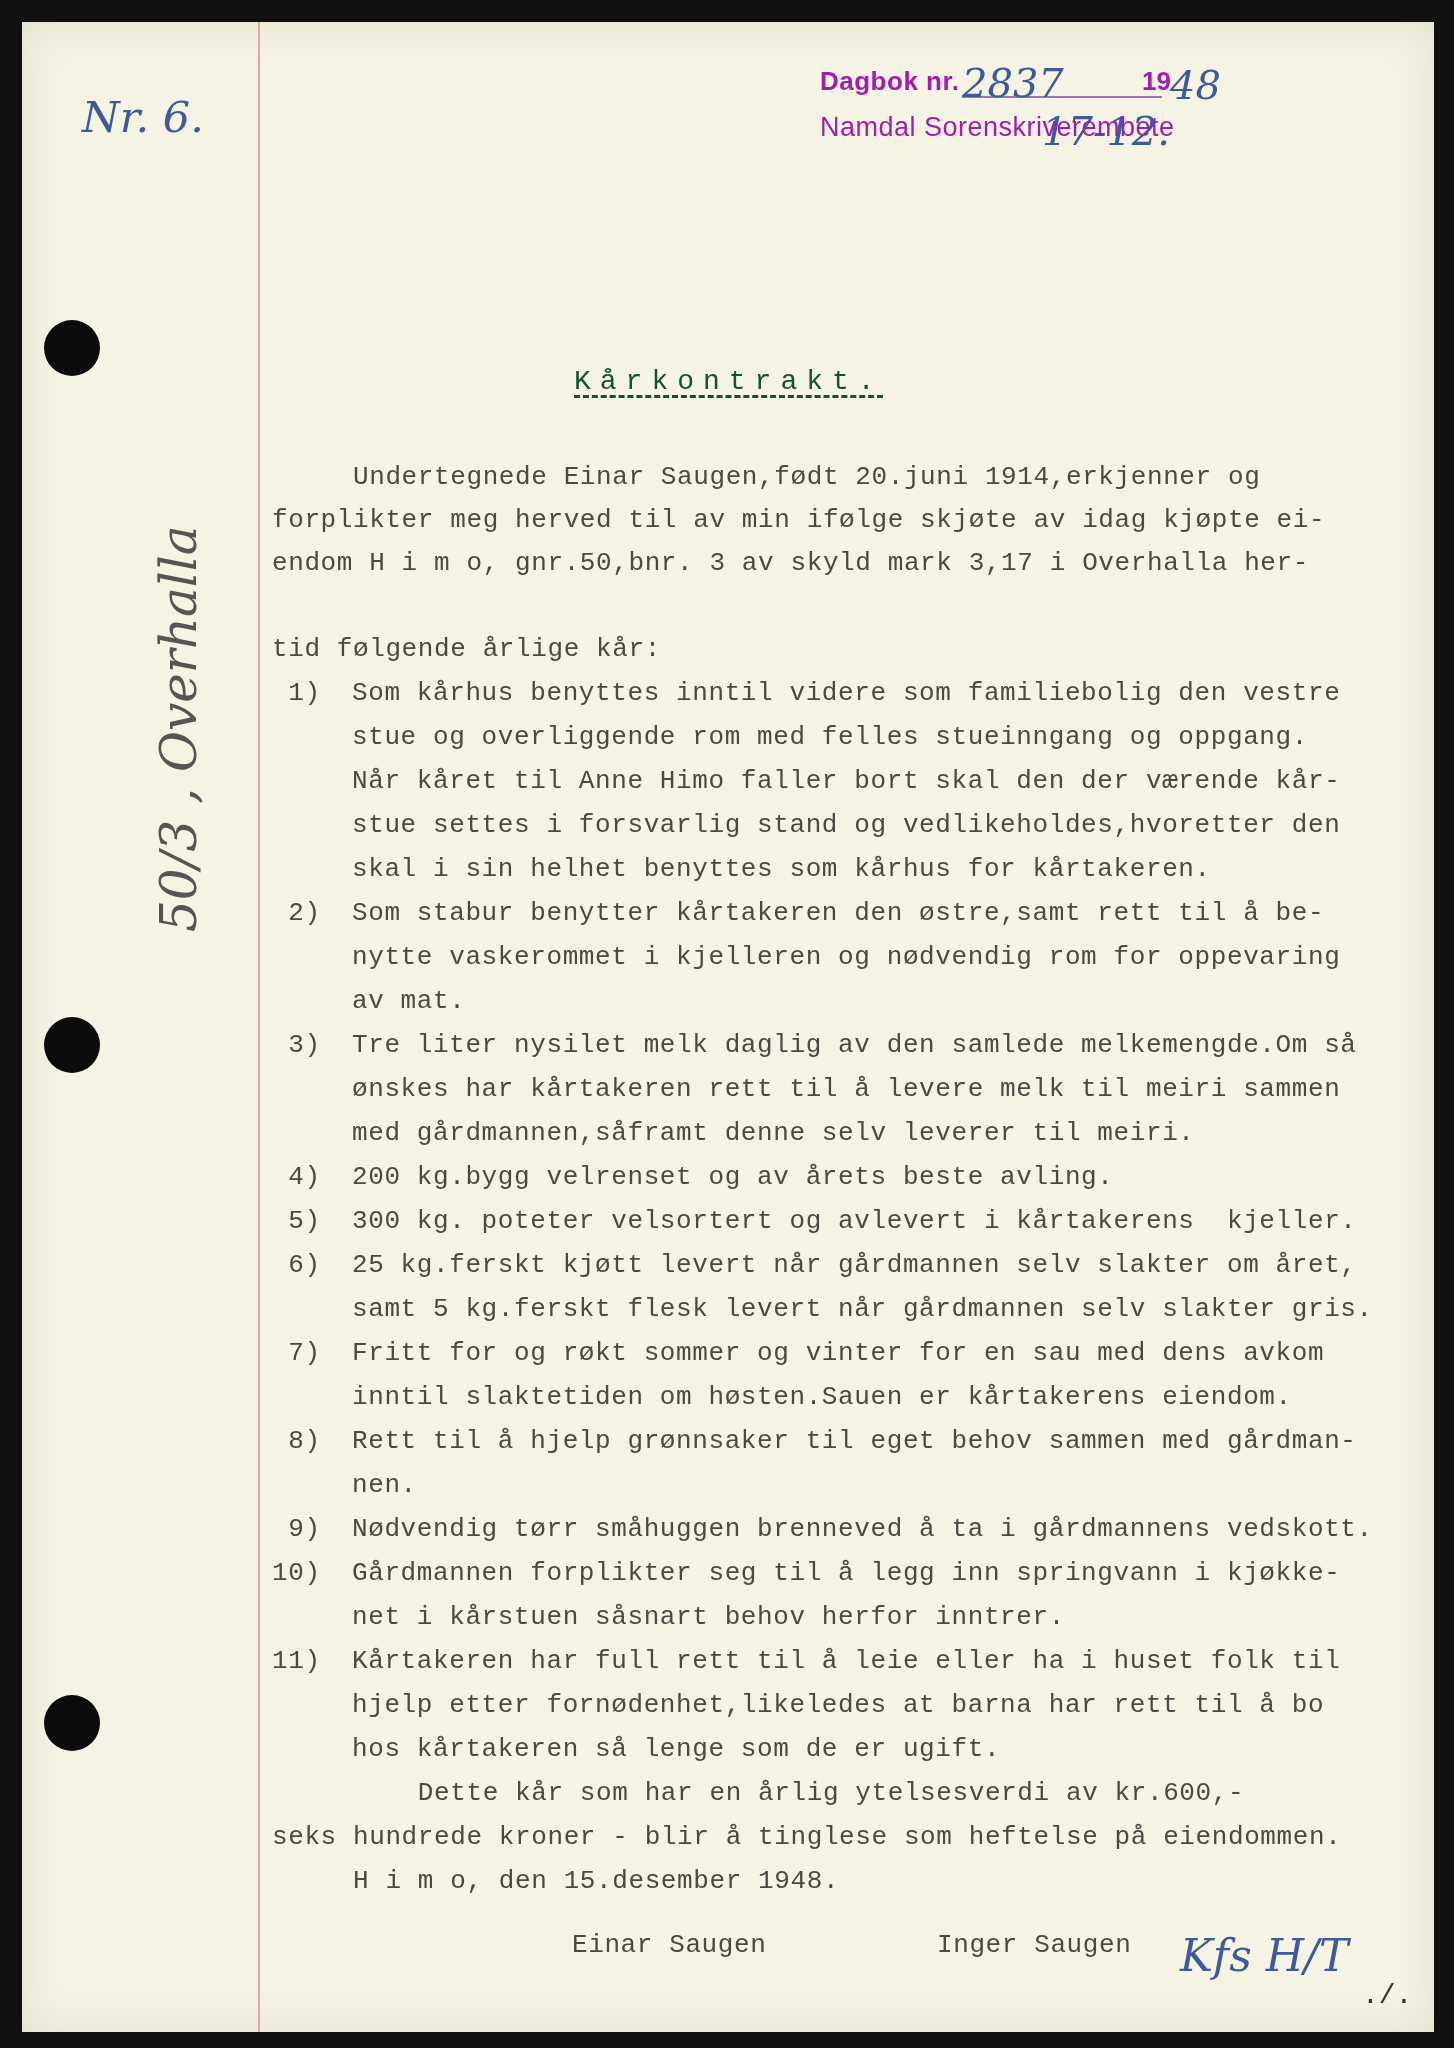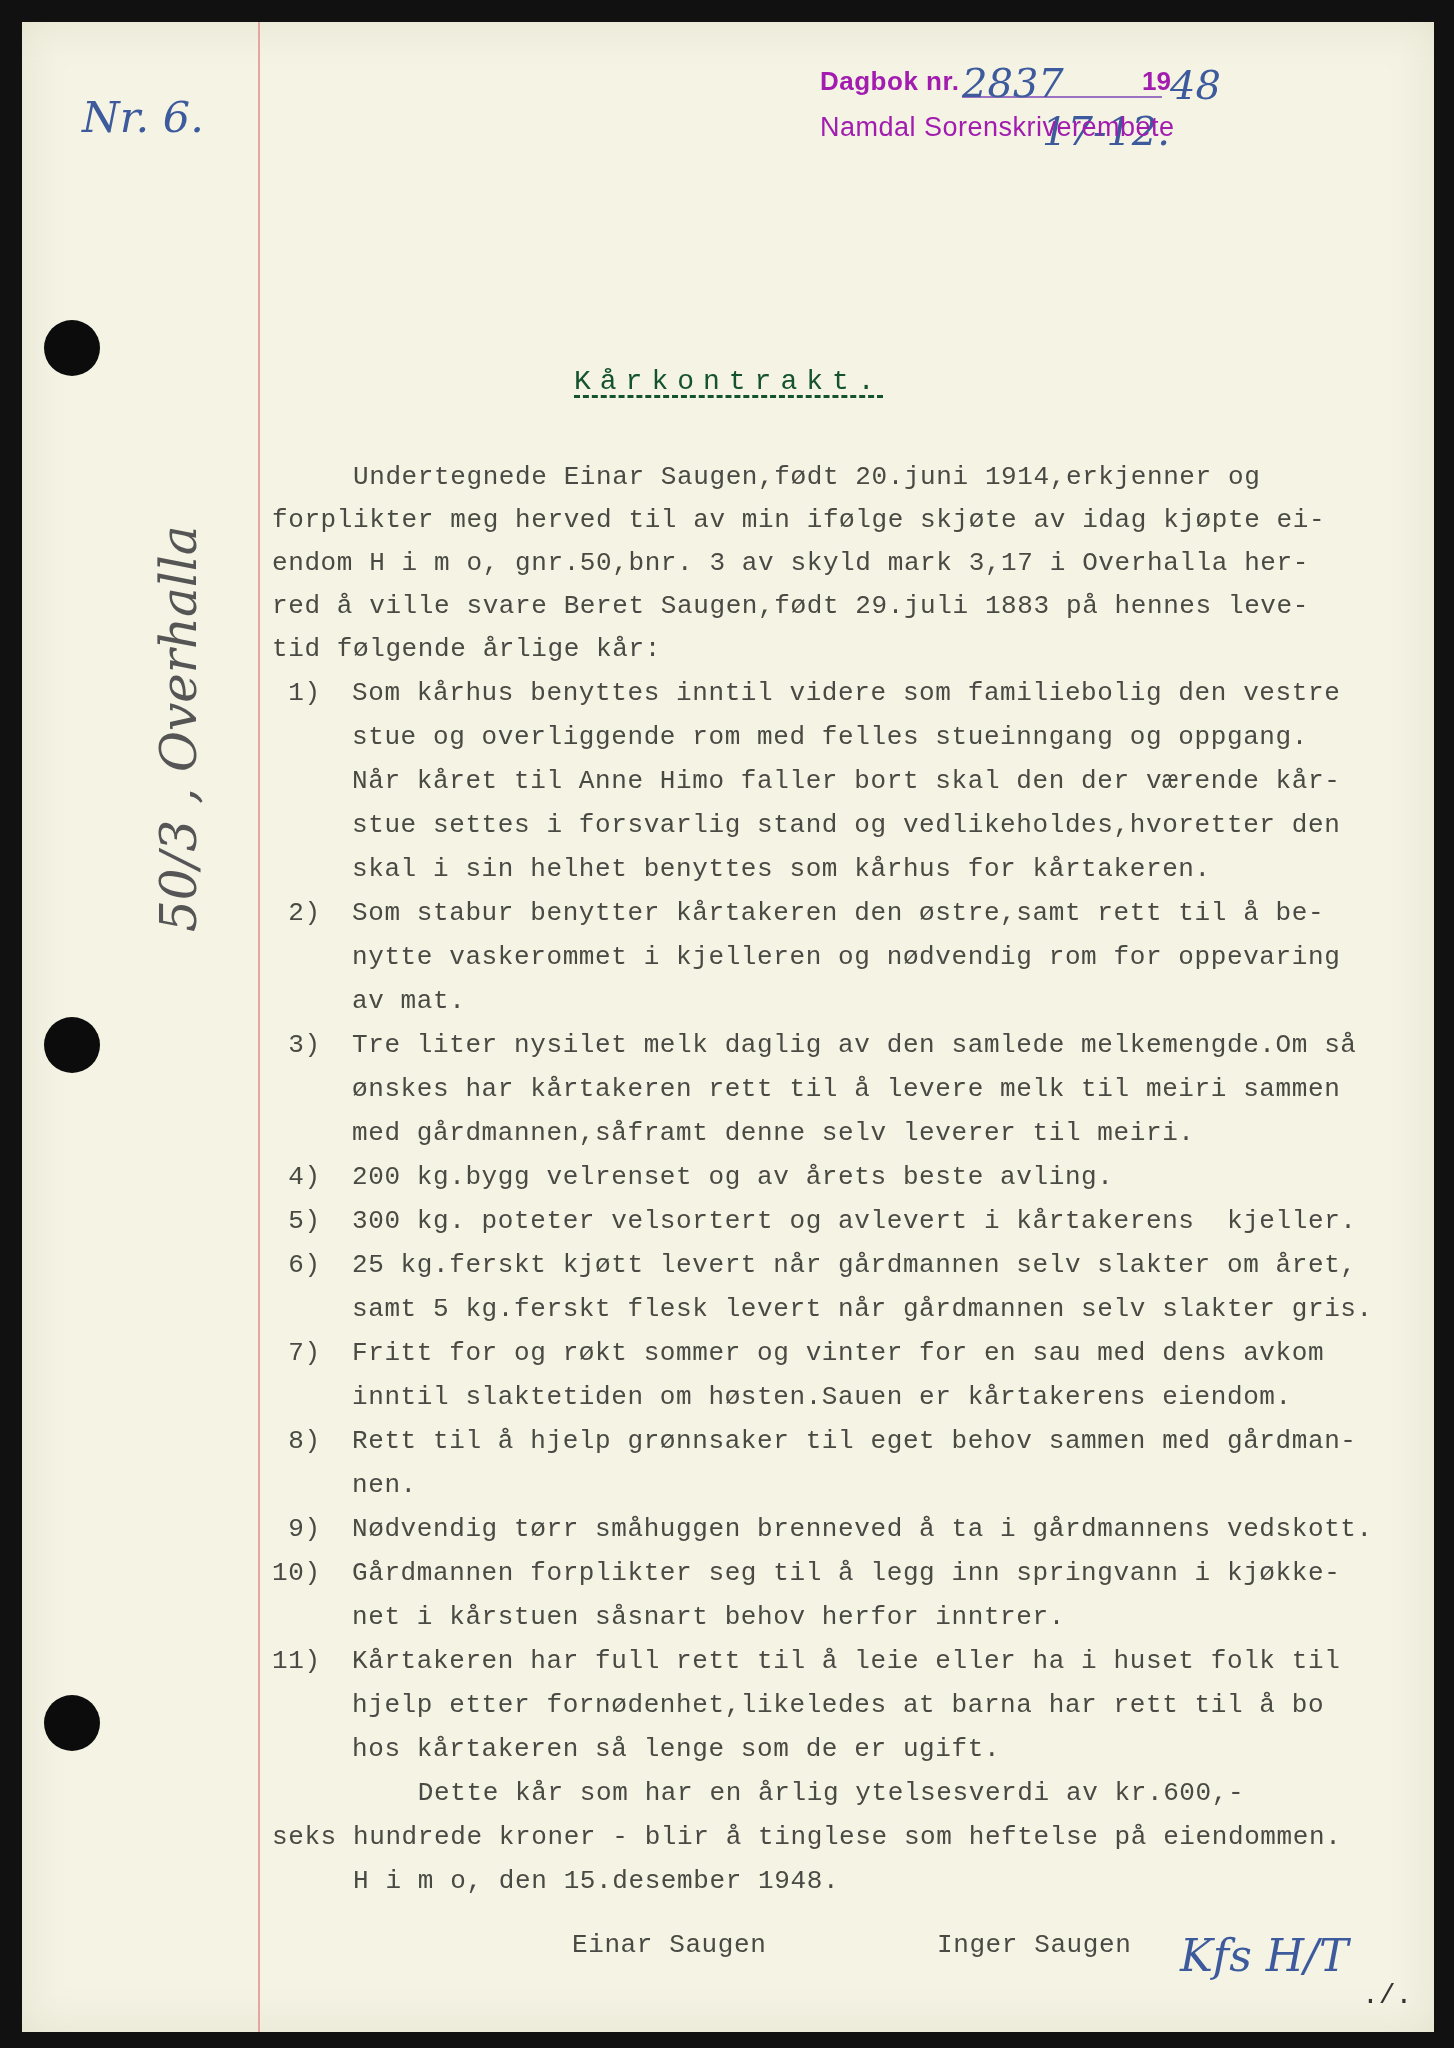--- a/index.html
+++ b/index.html
@@ -69,21 +69,20 @@
   <div class="stamp stamp-line2">Namdal Sorenskriverembete</div>
 
   <div class="hand hand-corner">Nr. 6.</div>
   <div class="pencil-side">50/3 , Overhalla</div>
 
   <div class="title">Kårkontrakt.</div>
 
   <div class="text" style="left:250px;top:440px">     Undertegnede Einar Saugen,født 20.juni 1914,erkjenner og</div>
   <div class="text" style="left:250px;top:483px">forplikter meg herved til av min ifølge skjøte av idag kjøpte ei-</div>
   <div class="text" style="left:250px;top:526px">endom H i m o, gnr.50,bnr. 3 av skyld mark 3,17 i Overhalla her-</div>
-  <div class="text" style="left:250px;top:569px">red å ville svare Beret Saugen,født 29.juli 1883 på hennes leve-</div>
   <div class="text" style="left:250px;top:612px">tid følgende årlige kår:</div>
 
   <div class="text" style="left:250px;top:656px"> 1)</div>
   <div class="text" style="left:330px;top:656px">Som kårhus benyttes inntil videre som familiebolig den vestre</div>
   <div class="text" style="left:330px;top:700px">stue og overliggende rom med felles stueinngang og oppgang.</div>
   <div class="text" style="left:330px;top:744px">Når kåret til Anne Himo faller bort skal den der værende kår-</div>
   <div class="text" style="left:330px;top:788px">stue settes i forsvarlig stand og vedlikeholdes,hvoretter den</div>
   <div class="text" style="left:330px;top:832px">skal i sin helhet benyttes som kårhus for kårtakeren.</div>
 
   <div class="text" style="left:250px;top:876px"> 2)</div>

